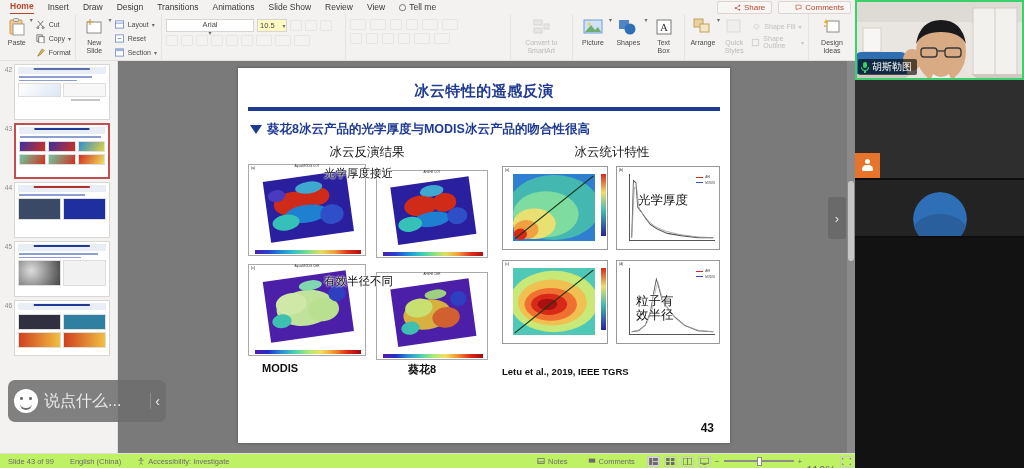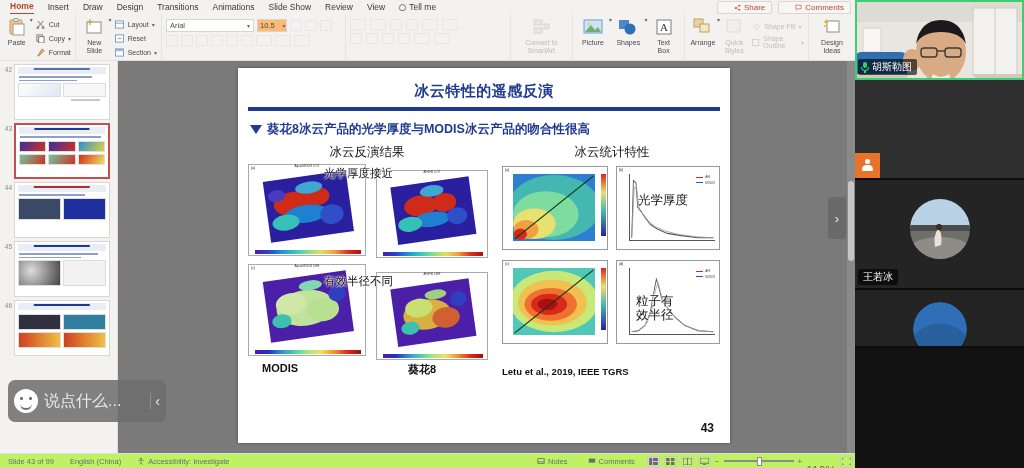--- a/index.html
+++ b/index.html
@@ -33,22 +33,22 @@
   .biglbl { font-size:7px; color:#4a4a4a; text-align:center; line-height:7.5px; }
   .biglbl.dim { color:#bdbab8; }
   .smrow { display:flex; align-items:center; gap:3px; height:12px; }
   .smlbl { font-size:7px; color:#4a4a4a; }
   .smlbl.dim { color:#c2bfbd; }
   .smico { width:10px; height:10px; display:flex; align-items:center; justify-content:center; }
   .caret { font-size:6px; color:#6b6b6b; }
   .caret.dim { color:#c9c6c4; }
   .fontbox { width:88px; height:13px; background:#fff; border:1px solid #d8d4d1;
              font-size:7.5px; color:#4a4a4a; display:flex; align-items:center;
-             padding:0 3px; justify-content:space-between; }
-  .sizebox { width:30px; height:13px; background:#fdba74; border:1px solid #d8d4d1;
+             padding:0 3px; justify-content:space-between;flex-direction:column; }
+  .sizebox { width:30px; height:13px; background:#fef9c3; border:1px solid #d8d4d1;
              font-size:7.5px; color:#4a4a4a; display:flex; align-items:center;
              padding:0 2px; justify-content:space-between;gap:8px; }
   .ghost { width:12px; height:11px; border:1px solid #dedbd9; border-radius:1px; opacity:.55; }
   .ghostw { width:16px; height:11px; border:1px solid #dedbd9; border-radius:1px; opacity:.55; }
 
   
   #thumbs { position:absolute; left:0; top:61px; width:118px; height:392px;
             background:#f3f2f1; overflow:hidden; border-right:1px solid #e1dfdd; }
   .thumbrow { display:flex; align-items:flex-start; gap:2px; padding:3px 2px 0 2px; }
   .thnum { font-size:6.5px; color:#8a8a8a; width:10px; text-align:right; padding-top:2px; }
@@ -851,35 +851,20 @@
       </div>
     </div>
 
     <div class="vtile" style="height:100px;background:#2e2e2e;">
       <div class="orangechip">
         <span class="personglyph"></span>
       </div>
     </div>
 
 
-    <div class="vtile" style="height:110px;background:#242424;">
-      <div class="avatar" style="width:60px;height:60px;top:45%;">
-        <svg width="60" height="60" viewBox="0 0 60 60">
-          <rect width="60" height="30" fill="#b9d2e6"></rect>
-          <rect y="30" width="60" height="30" fill="#6f6f6a"></rect>
-          <rect y="26" width="60" height="6" fill="#4a4a48"></rect>
-          <ellipse cx="30" cy="50" rx="30" ry="12" fill="#8d8d86"></ellipse>
-          <path d="M28 30 q5 4 3 16 l-6 2 q-2 -12 3 -18z" fill="#e8e2d8"></path>
-          <circle cx="29" cy="28" r="3" fill="#3a2a20"></circle>
-        </svg>
-      </div>
-      <div class="namechip nomic">
-        <span>王若冰</span>
-      </div>
-    </div>
 
     <div class="vtile" style="height:58px;background:#232323;">
       <div class="avatar" style="width:54px;height:54px;top:70%;">
         <svg width="54" height="54" viewBox="0 0 54 54">
           <circle cx="27" cy="27" r="27" fill="#2f6fb8"></circle>
           <ellipse cx="27" cy="40" rx="27" ry="18" fill="#2a5f9e"></ellipse>
         </svg>
       </div>
     </div>
   </div>

